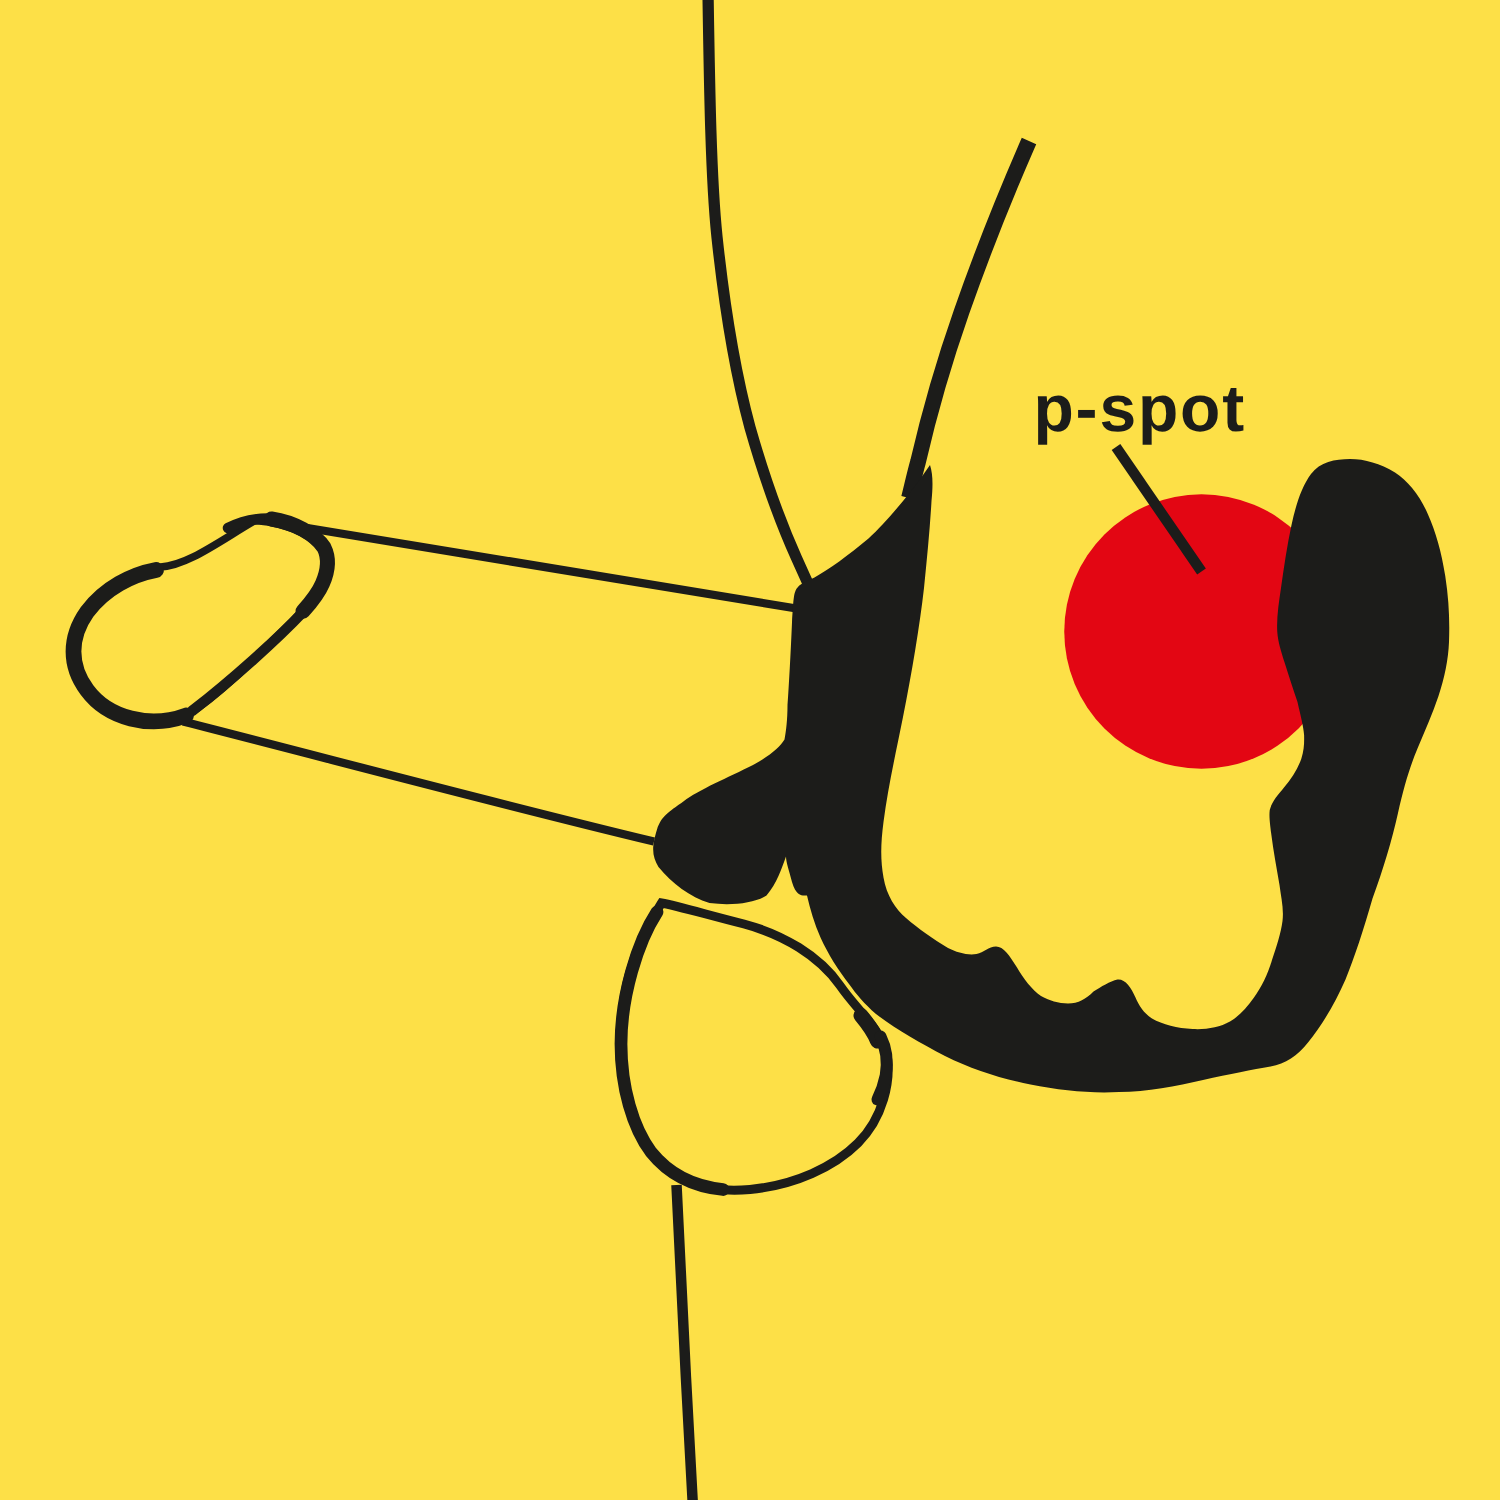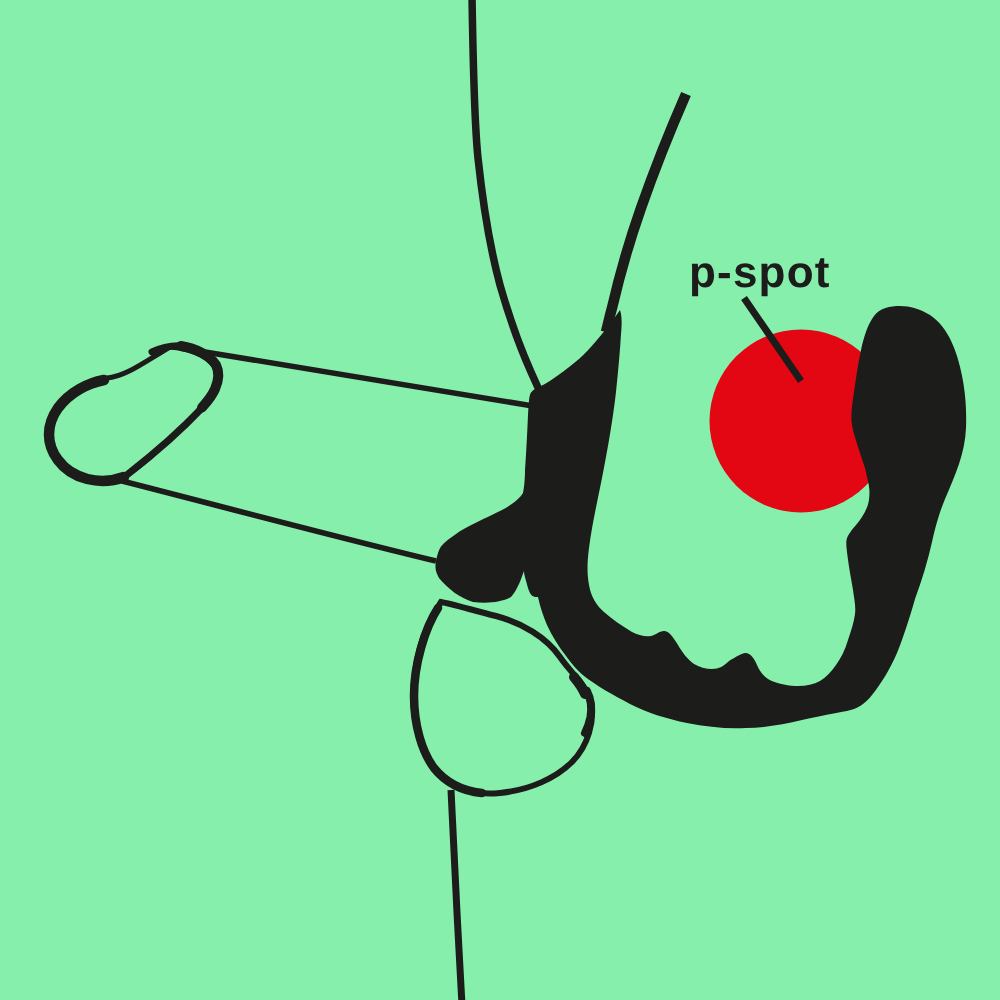--- a/index.html
+++ b/index.html
@@ -1,16 +1,16 @@
 <!DOCTYPE html>
 <html><head>
 <meta charset="utf-8">
 <style>
   html,body{margin:0;padding:0;background:#ffffff;-webkit-font-smoothing:antialiased;}
-  #stage{position:relative;width:1000px;height:1000px;background:#86efac;overflow:hidden;}
+  #stage{position:relative;width:1000px;height:1000px;background:#fde047;overflow:hidden;}
   svg{position:absolute;left:0;top:0;text-rendering:geometricPrecision;}
 </style>
 </head>
 <body>
 <div id="stage">
 <svg width="1000" height="1000" viewBox="0 0 1000 1000">
 
   <path d="M 472,-5 C 473,60 474,120 478,158 C 483,205 490,248 500,285 C 510,320 522,352 531,372 L 540,392" fill="none" stroke="#1c1c1a" stroke-width="7.5" stroke-linecap="butt"></path>
 
   <path d="M 686,94 C 672,126 655,168 641,208 C 628,245 618,282 612,308 C 610,315 608,324 606,332" fill="none" stroke="#1c1c1a" stroke-width="10.5" stroke-linecap="butt"></path>

